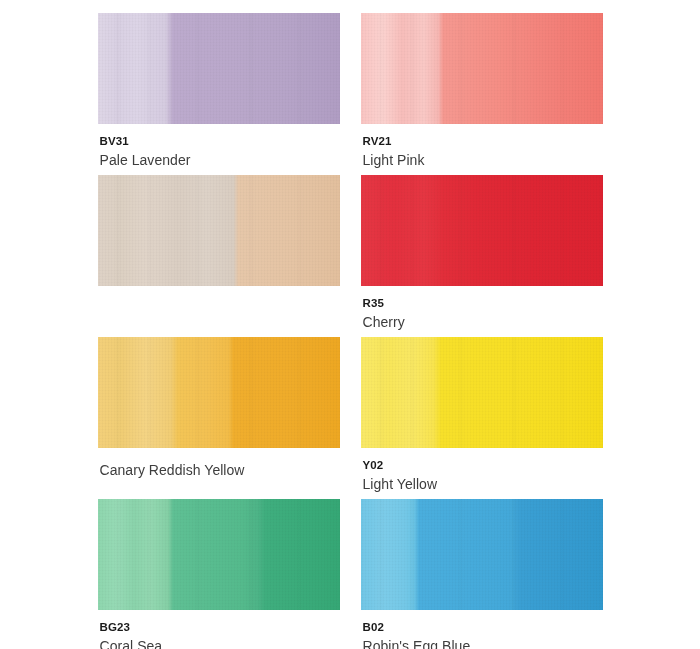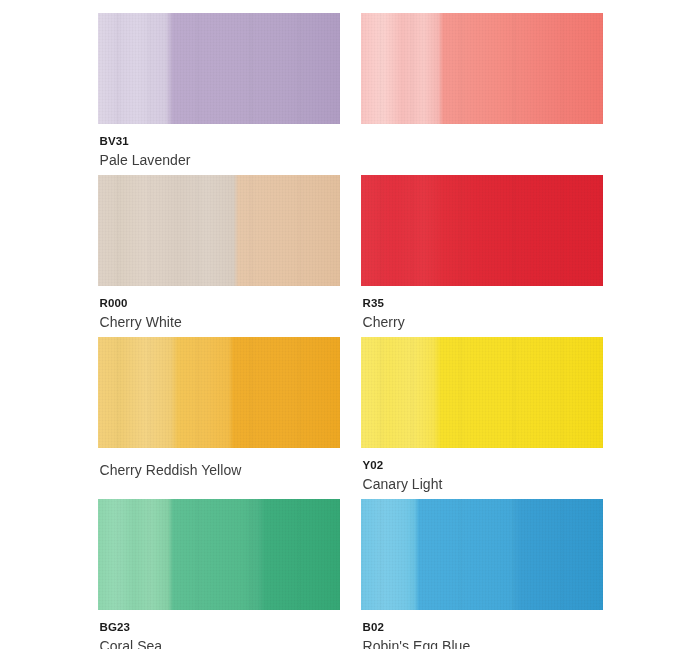--- a/index.html
+++ b/index.html
@@ -141,31 +141,31 @@
       <div class="swatch-name">Pale Lavender</div>
     </div>
   </div>
 
   <div class="swatch-cell">
     <div class="swatch-chip">
       <div class="swatch-bands" style="background: linear-gradient(90deg, rgb(249, 196, 194) 0%, rgb(251, 210, 207) 9%, rgb(247, 189, 186) 17%, rgb(249, 200, 197) 26%, rgb(246, 182, 178) 32%, rgb(245, 152, 144) 34%, rgb(245, 141, 132) 58%, rgb(243, 128, 121) 80%, rgb(242, 119, 111) 100%);"></div>
       <div class="swatch-streaks"></div>
       <div class="swatch-grain"></div>
     </div>
+    <div class="swatch-meta">
+      <div class="swatch-code">RV21</div>
+      <div class="swatch-name">Light Pink</div>
+    </div>
   </div>
 
   <div class="swatch-cell">
     <div class="swatch-chip">
       <div class="swatch-bands" style="background: linear-gradient(90deg, rgb(222, 210, 198) 0%, rgb(220, 208, 194) 10%, rgb(224, 212, 200) 20%, rgb(218, 206, 194) 33%, rgb(221, 210, 199) 45%, rgb(217, 205, 193) 56%, rgb(230, 199, 169) 58%, rgb(229, 196, 164) 80%, rgb(226, 191, 157) 100%);"></div>
       <div class="swatch-streaks"></div>
       <div class="swatch-grain"></div>
-    </div>
-    <div class="swatch-meta">
-      <div class="swatch-code">R000</div>
-      <div class="swatch-name">Cherry White</div>
     </div>
   </div>
 
   <div class="swatch-cell">
     <div class="swatch-chip">
       <div class="swatch-bands" style="background: linear-gradient(90deg, rgb(229, 55, 68) 0%, rgb(227, 48, 62) 14%, rgb(229, 54, 66) 26%, rgb(226, 46, 58) 34%, rgb(224, 41, 54) 48%, rgb(222, 37, 51) 70%, rgb(220, 34, 48) 100%);"></div>
       <div class="swatch-streaks"></div>
       <div class="swatch-grain"></div>
     </div>
     <div class="swatch-meta">
@@ -174,33 +174,33 @@
     </div>
   </div>
 
   <div class="swatch-cell">
     <div class="swatch-chip">
       <div class="swatch-bands" style="background: linear-gradient(90deg, rgb(243, 208, 122) 0%, rgb(240, 205, 116) 10%, rgb(244, 212, 132) 20%, rgb(241, 205, 116) 30%, rgb(243, 197, 86) 33%, rgb(243, 193, 82) 45%, rgb(242, 188, 72) 54%, rgb(240, 174, 45) 56%, rgb(239, 172, 42) 78%, rgb(237, 167, 34) 100%);"></div>
       <div class="swatch-streaks"></div>
       <div class="swatch-grain"></div>
     </div>
     <div class="swatch-meta">
-      <div class="swatch-name">Cherry Reddish Yellow</div>
+      <div class="swatch-name">Canary Reddish Yellow</div>
     </div>
   </div>
 
   <div class="swatch-cell">
     <div class="swatch-chip">
       <div class="swatch-bands" style="background: linear-gradient(90deg, rgb(249, 233, 103) 0%, rgb(248, 230, 90) 12%, rgb(249, 232, 99) 22%, rgb(248, 228, 78) 30%, rgb(247, 224, 42) 33%, rgb(247, 223, 37) 60%, rgb(246, 221, 31) 85%, rgb(245, 219, 24) 100%);"></div>
       <div class="swatch-streaks"></div>
       <div class="swatch-grain"></div>
     </div>
     <div class="swatch-meta">
       <div class="swatch-code">Y02</div>
-      <div class="swatch-name">Canary Light</div>
+      <div class="swatch-name">Light Yellow</div>
     </div>
   </div>
 
   <div class="swatch-cell">
     <div class="swatch-chip">
       <div class="swatch-bands" style="background: linear-gradient(90deg, rgb(142, 214, 174) 0%, rgb(150, 218, 181) 8%, rgb(138, 211, 171) 15%, rgb(147, 216, 177) 22%, rgb(132, 207, 165) 29%, rgb(95, 192, 148) 31%, rgb(89, 189, 144) 45%, rgb(84, 186, 140) 60%, rgb(77, 180, 135) 66%, rgb(63, 174, 126) 69%, rgb(58, 171, 122) 85%, rgb(53, 167, 117) 100%);"></div>
       <div class="swatch-streaks"></div>
       <div class="swatch-grain"></div>
     </div>
     <div class="swatch-meta">

